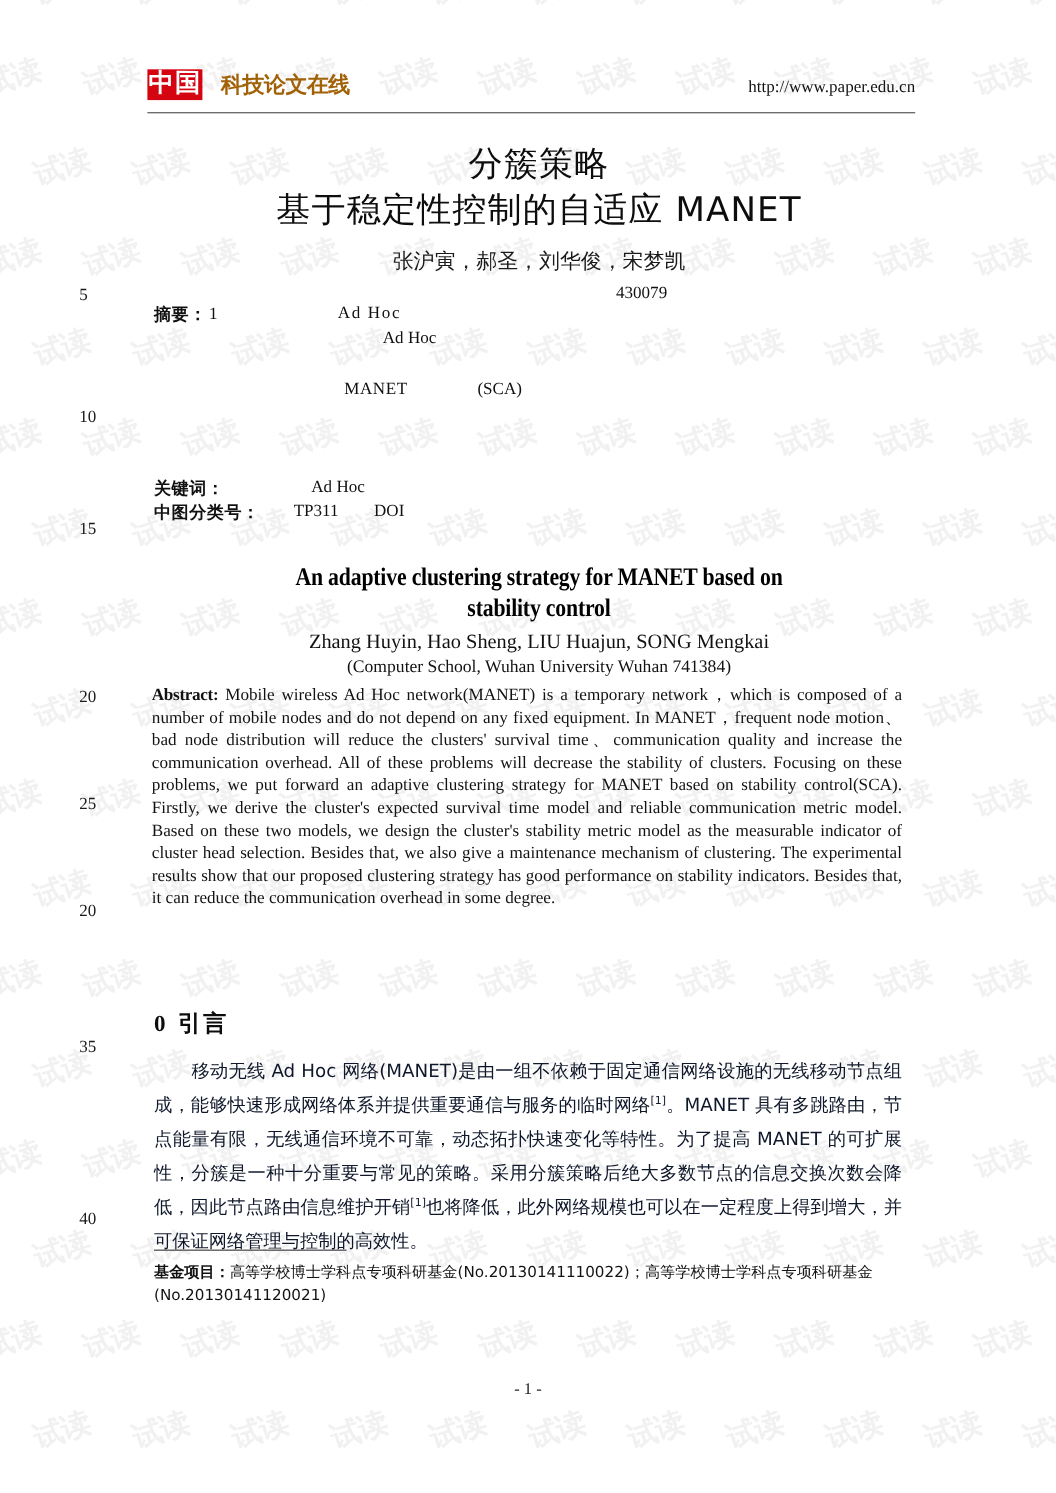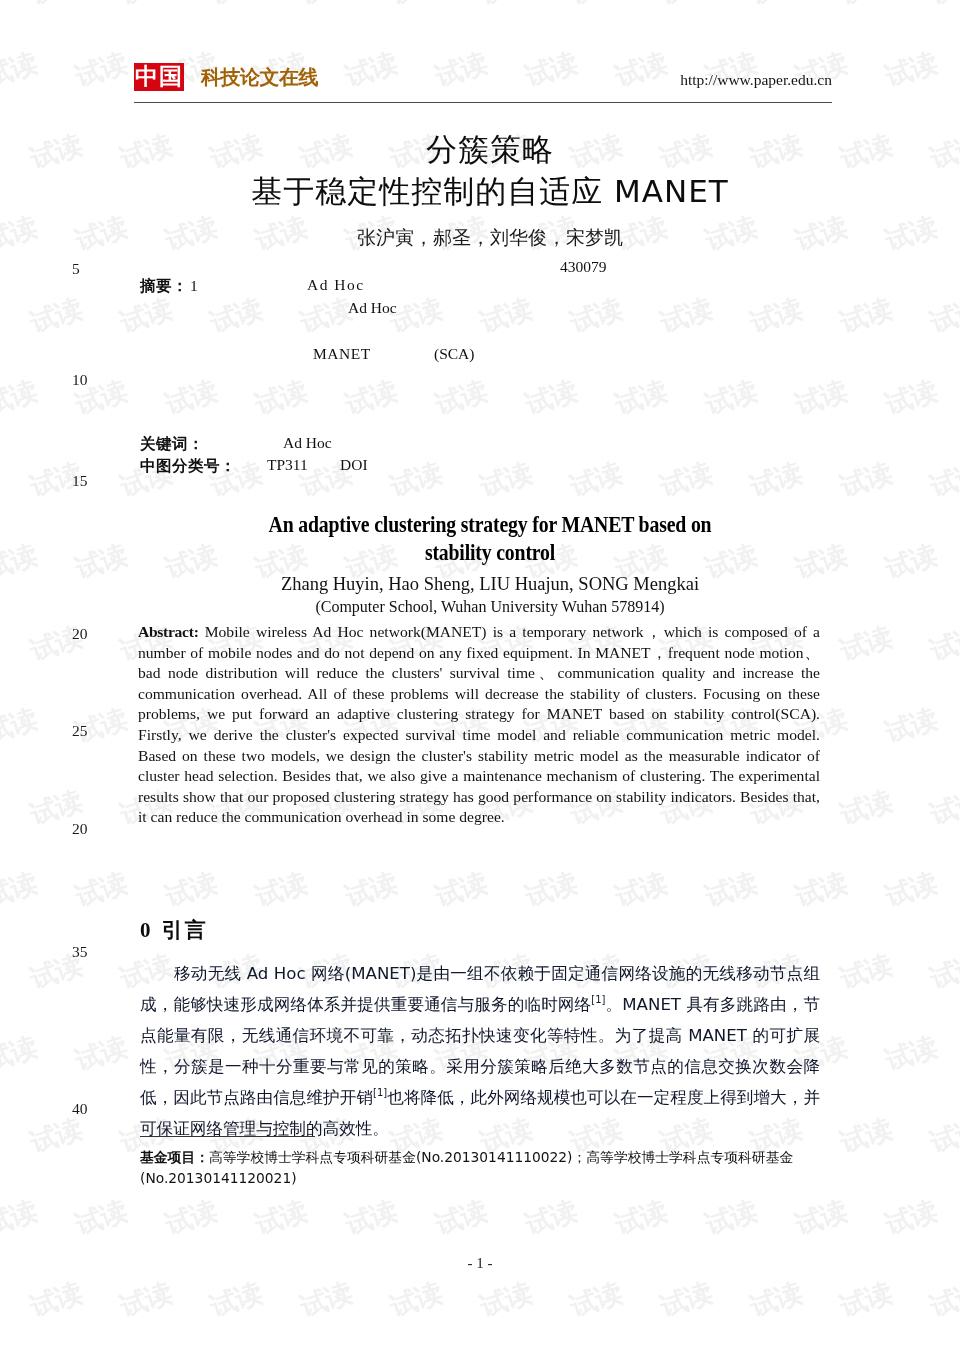--- a/index.html
+++ b/index.html
@@ -521,21 +521,21 @@
     <div class="kw-val">Ad Hoc</div>
     <div class="clc-lab">中图分类号：</div>
     <div class="clc-val">TP311</div>
     <div class="doi-lab">DOI</div>
 
     <div class="en-title">
       <div>An adaptive clustering strategy for MANET based on</div>
       <div>stability control</div>
     </div>
     <div class="en-authors">Zhang Huyin, Hao Sheng, LIU Huajun, SONG Mengkai</div>
-    <div class="en-affil">(Computer School, Wuhan University     Wuhan 578914)</div>
+    <div class="en-affil">(Computer School, Wuhan University     Wuhan 741384)</div>
 
     <div class="en-abs">
       <p style="margin:0">
         <b>Abstract:</b><span> Mobile wireless Ad Hoc network(MANET) is a temporary network，which is composed of a number of mobile nodes and do not depend on any fixed equipment. In MANET，frequent node motion、bad node distribution will reduce the clusters' survival time、communication quality and increase the communication overhead. All of these problems will decrease the stability of clusters. Focusing on these problems, we put forward an adaptive clustering strategy for MANET based on stability control(SCA). Firstly, we derive the cluster's expected survival time model and reliable communication metric model. Based on these two models, we design the cluster's stability metric model as the measurable indicator of cluster head selection. Besides that, we also give a maintenance mechanism of clustering. The experimental results show that our proposed clustering strategy has good performance on stability indicators. Besides that, it can reduce the communication overhead in some degree.</span>
       </p>
     </div>
 
     <div class="sec-h">
       <span class="num">0</span>
       <span>引言</span>

